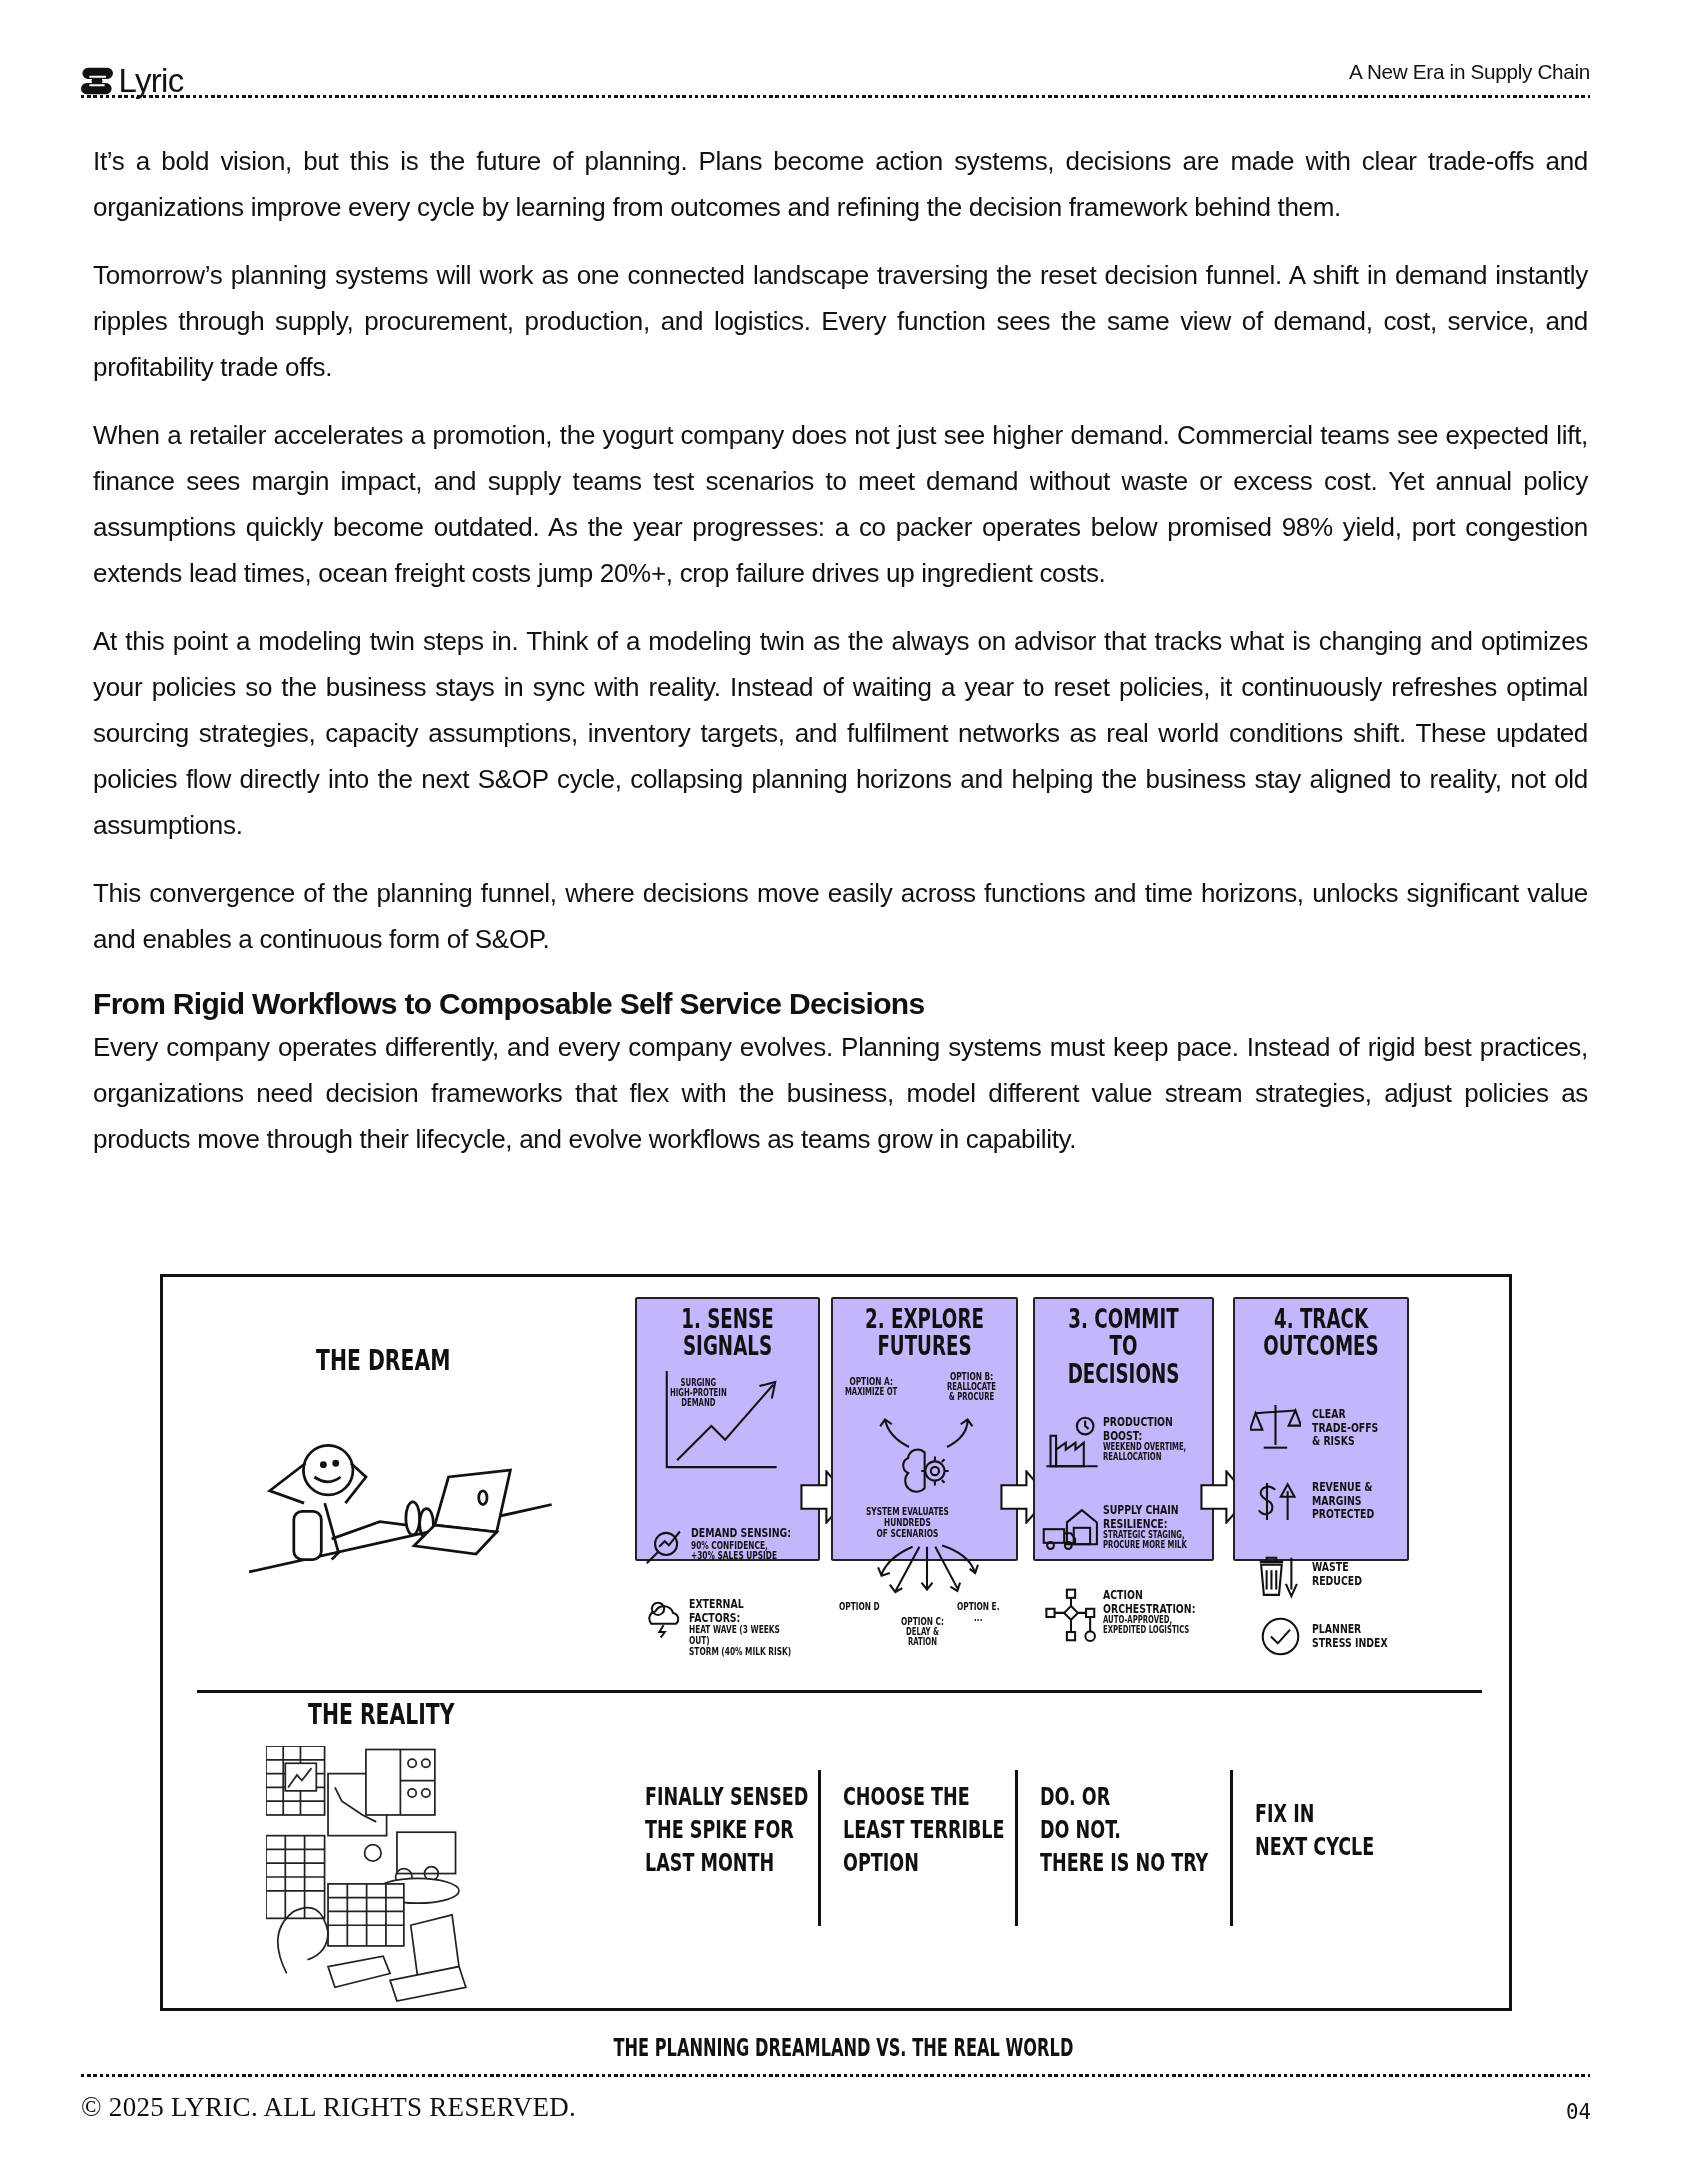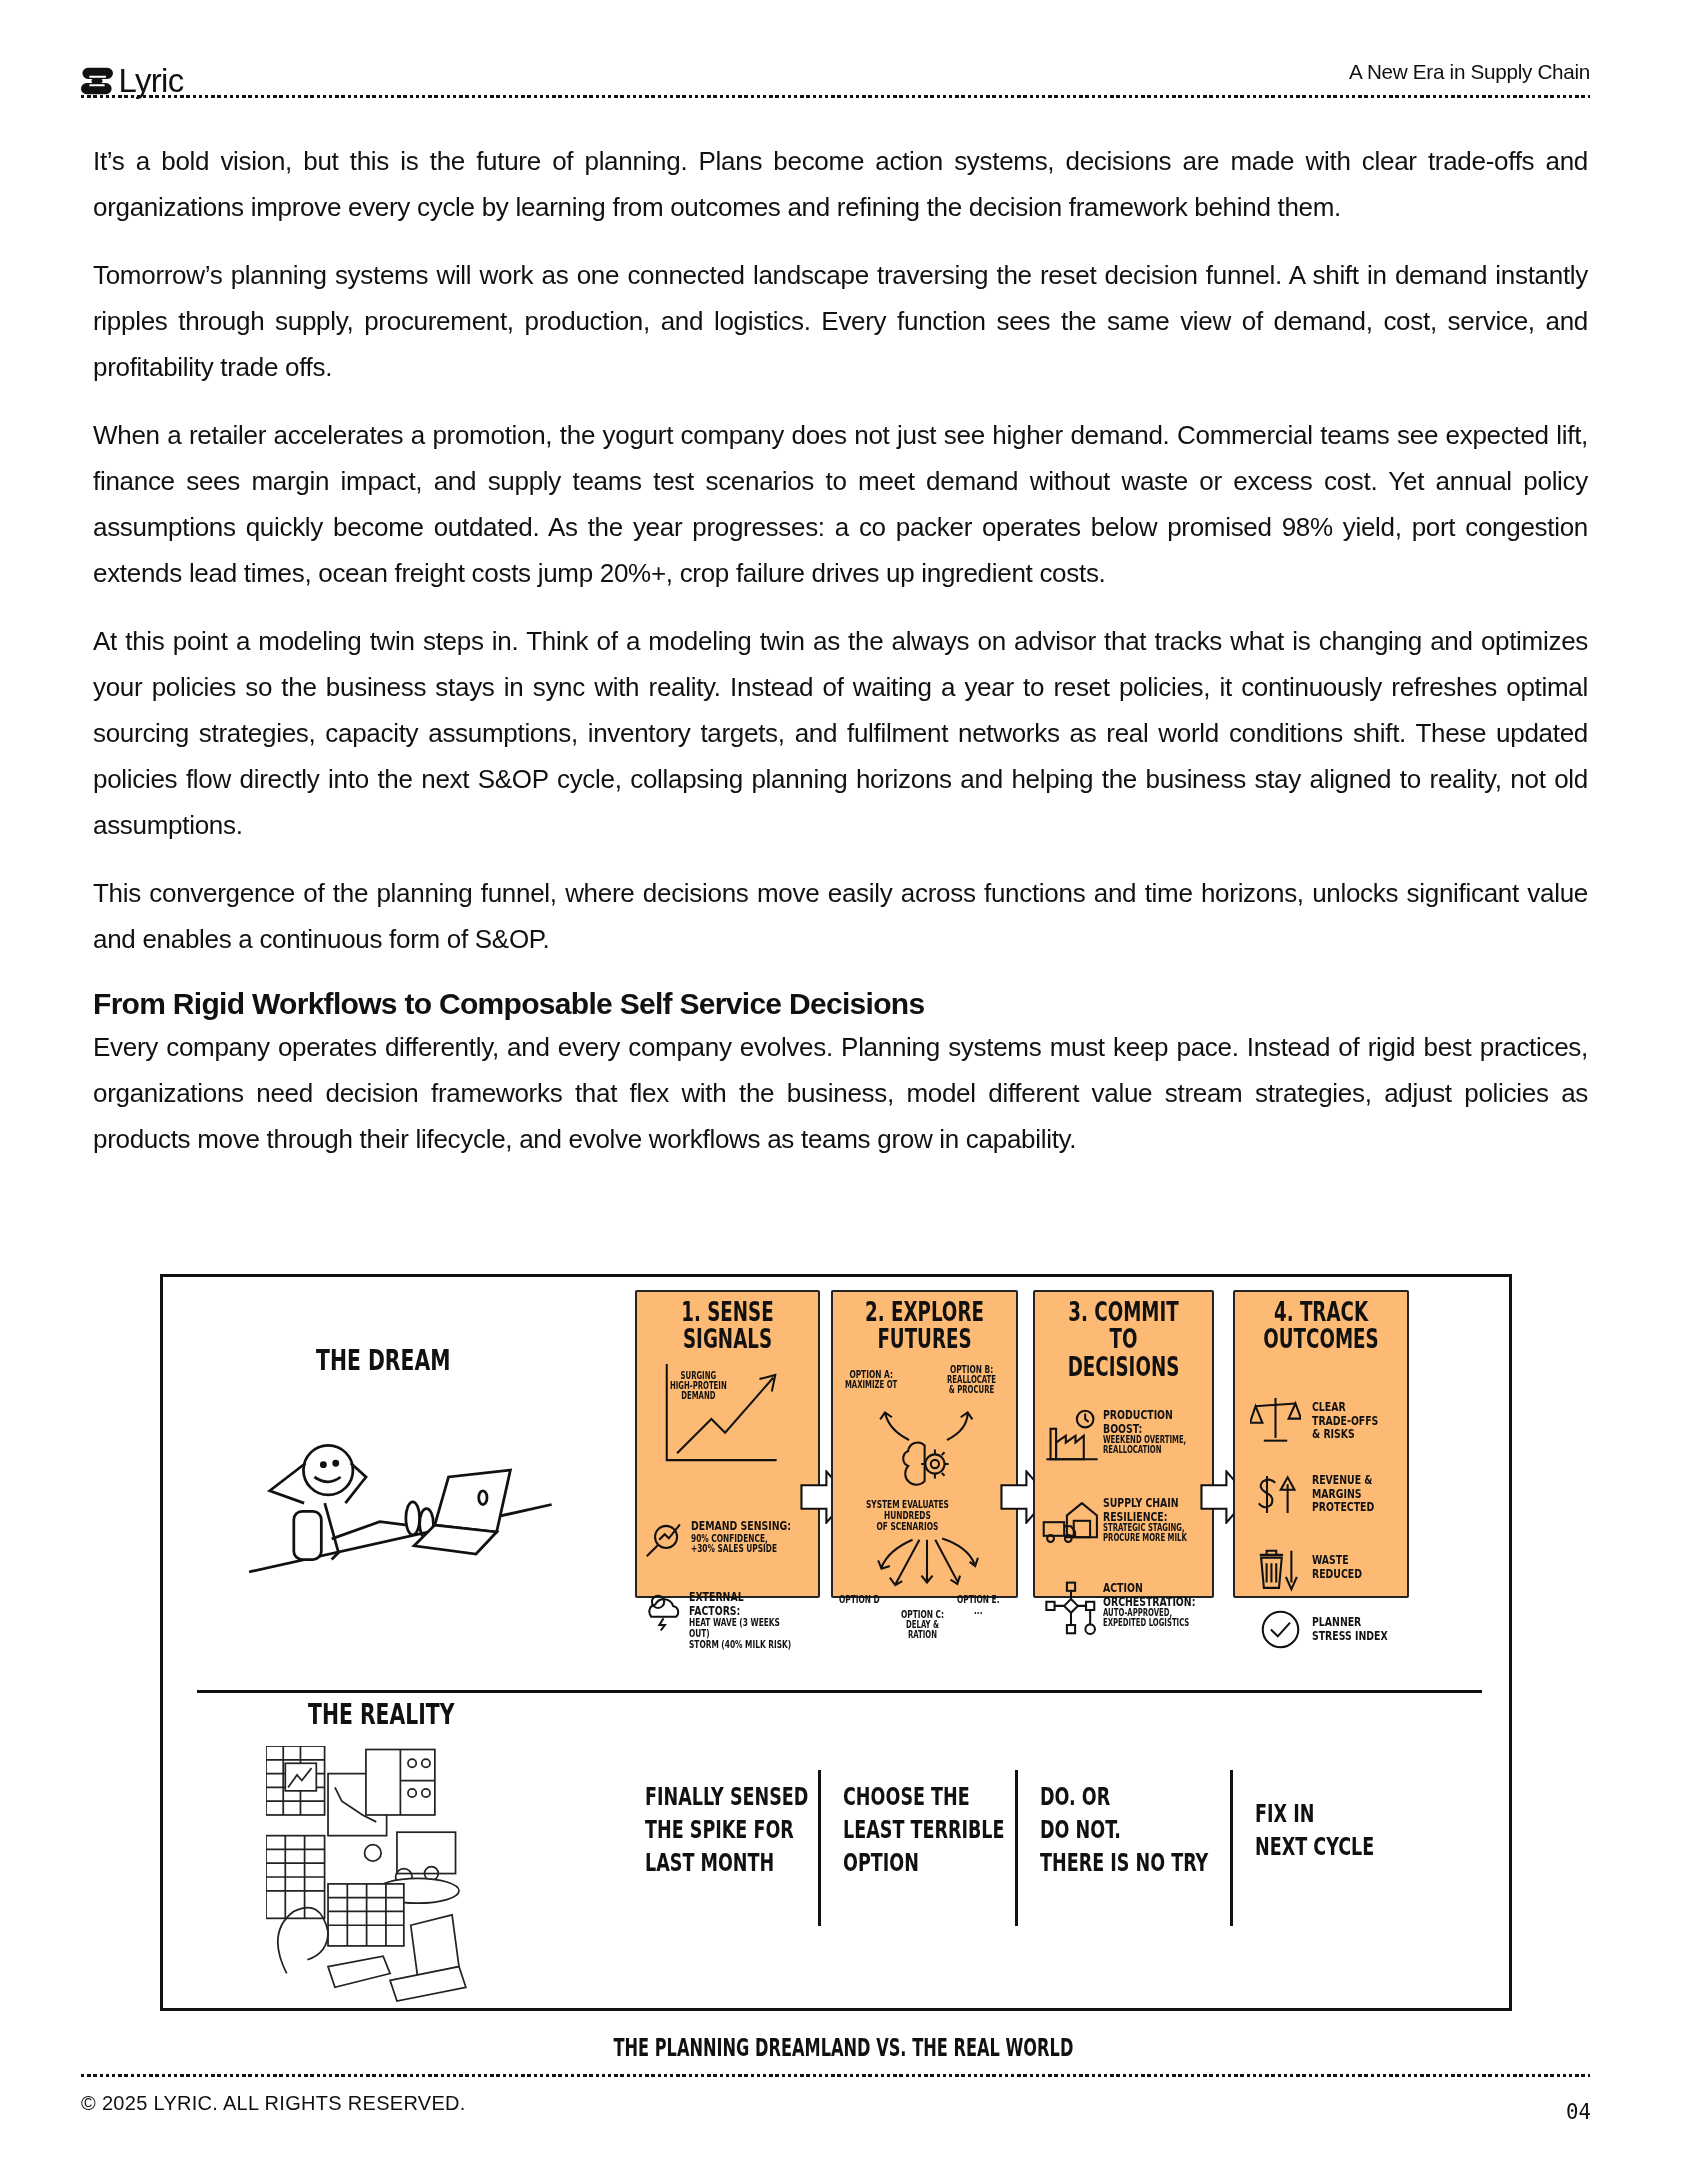--- a/index.html
+++ b/index.html
@@ -22,35 +22,35 @@
 
   .figure { position: absolute; left: 160px; top: 1274px; width: 1352px; height: 737px; border: 3.4px solid #111; background: #fff; }
   .hand { font-family: "DejaVu Sans", sans-serif; font-stretch: condensed; text-transform: uppercase; }
   .dream-label { position: absolute; left: 153px; top: 66px; font-size: 29px; font-weight: 700; transform: scaleX(0.78); transform-origin: left; }
   .reality-label { position: absolute; left: 145px; top: 420px; font-size: 29px; font-weight: 700; transform: scaleX(0.78); transform-origin: left; }
   .divider { position: absolute; left: 34px; top: 413px; width: 1285px; height: 3.4px; background: #111; }
 
   .stick { position: absolute; left: 65px; top: 145px; width: 331px; height: 165px; }
   .reality-art { position: absolute; left: 103px; top: 469px; width: 255px; height: 262px; }
 
-  .panel { position: absolute; top: 13px; height: 308px; border: 2.8px solid #222; border-radius: 2.1px; background: #fdba74; }
+  .panel { position: absolute; top: 20px; height: 264px; border: 2.8px solid #222; border-radius: 2.1px; background: #c4b5fd; }
   .panel-title { position: absolute; top: 6.9px; left: 0; right: 0; text-align: center; font-size: 26px; font-weight: 700; line-height: 27.6px; transform: scaleX(0.78); }
   .p-item { position: absolute; font-weight: 700; line-height: 1.05; transform-origin: left top; transform: scaleX(0.8); }
   .p-head { font-size: 13px; }
   .p-sub { font-size: 10.3px; }
   .small { font-size: 9.6px; }
   .arrow-big { position: absolute; width: 50px; height: 54px; }
 
   .reality-col { position: absolute; top: 503px; font-size: 25px; font-weight: 700; line-height: 33px; transform: scaleX(0.78); transform-origin: left top; white-space: nowrap; }
   .vline { position: absolute; top: 493px; width: 2.8px; height: 156px; background: #111; }
 
   .caption { position: absolute; left: 0; width: 1687px; top: 2033px; text-align: center; font-size: 25px; font-weight: 700; }
   .caption span { display: inline-block; transform: scaleX(0.72); }
 
-  .footer-left { position: absolute; left: 81px; top: 2092px; font-family: Liberation Sans, sans-serif; font-size: 20px; letter-spacing: 0.3px; }
+  .footer-left { position: absolute; left: 81px; top: 2092px; font-family: Liberation Serif, serif; font-size: 27px; letter-spacing: 0.3px; }
   .footer-right { position: absolute; right: 96px; top: 2092px; font-family: "DejaVu Sans Mono", monospace; font-size: 20.7px; margin-top: 8px; }
 </style>
 </head>
 <body>
 
 <div class="header">
   <div class="logo">
     <svg class="logo-mark" viewBox="0 0 46 46">
       <path d="M10 4 H38 a8 8 0 0 1 0 16 H16 a5 5 0 0 0 0 6 H36 a8 8 0 0 1 0 16 H8 a8 8 0 0 1 0 -16 H30 a5 5 0 0 0 0 -6 H10 a8 8 0 0 1 0 -16 z" fill="#111"></path>
       <path d="M12 17 H36 M12 29 H34" stroke="#fff" stroke-width="3"></path>

